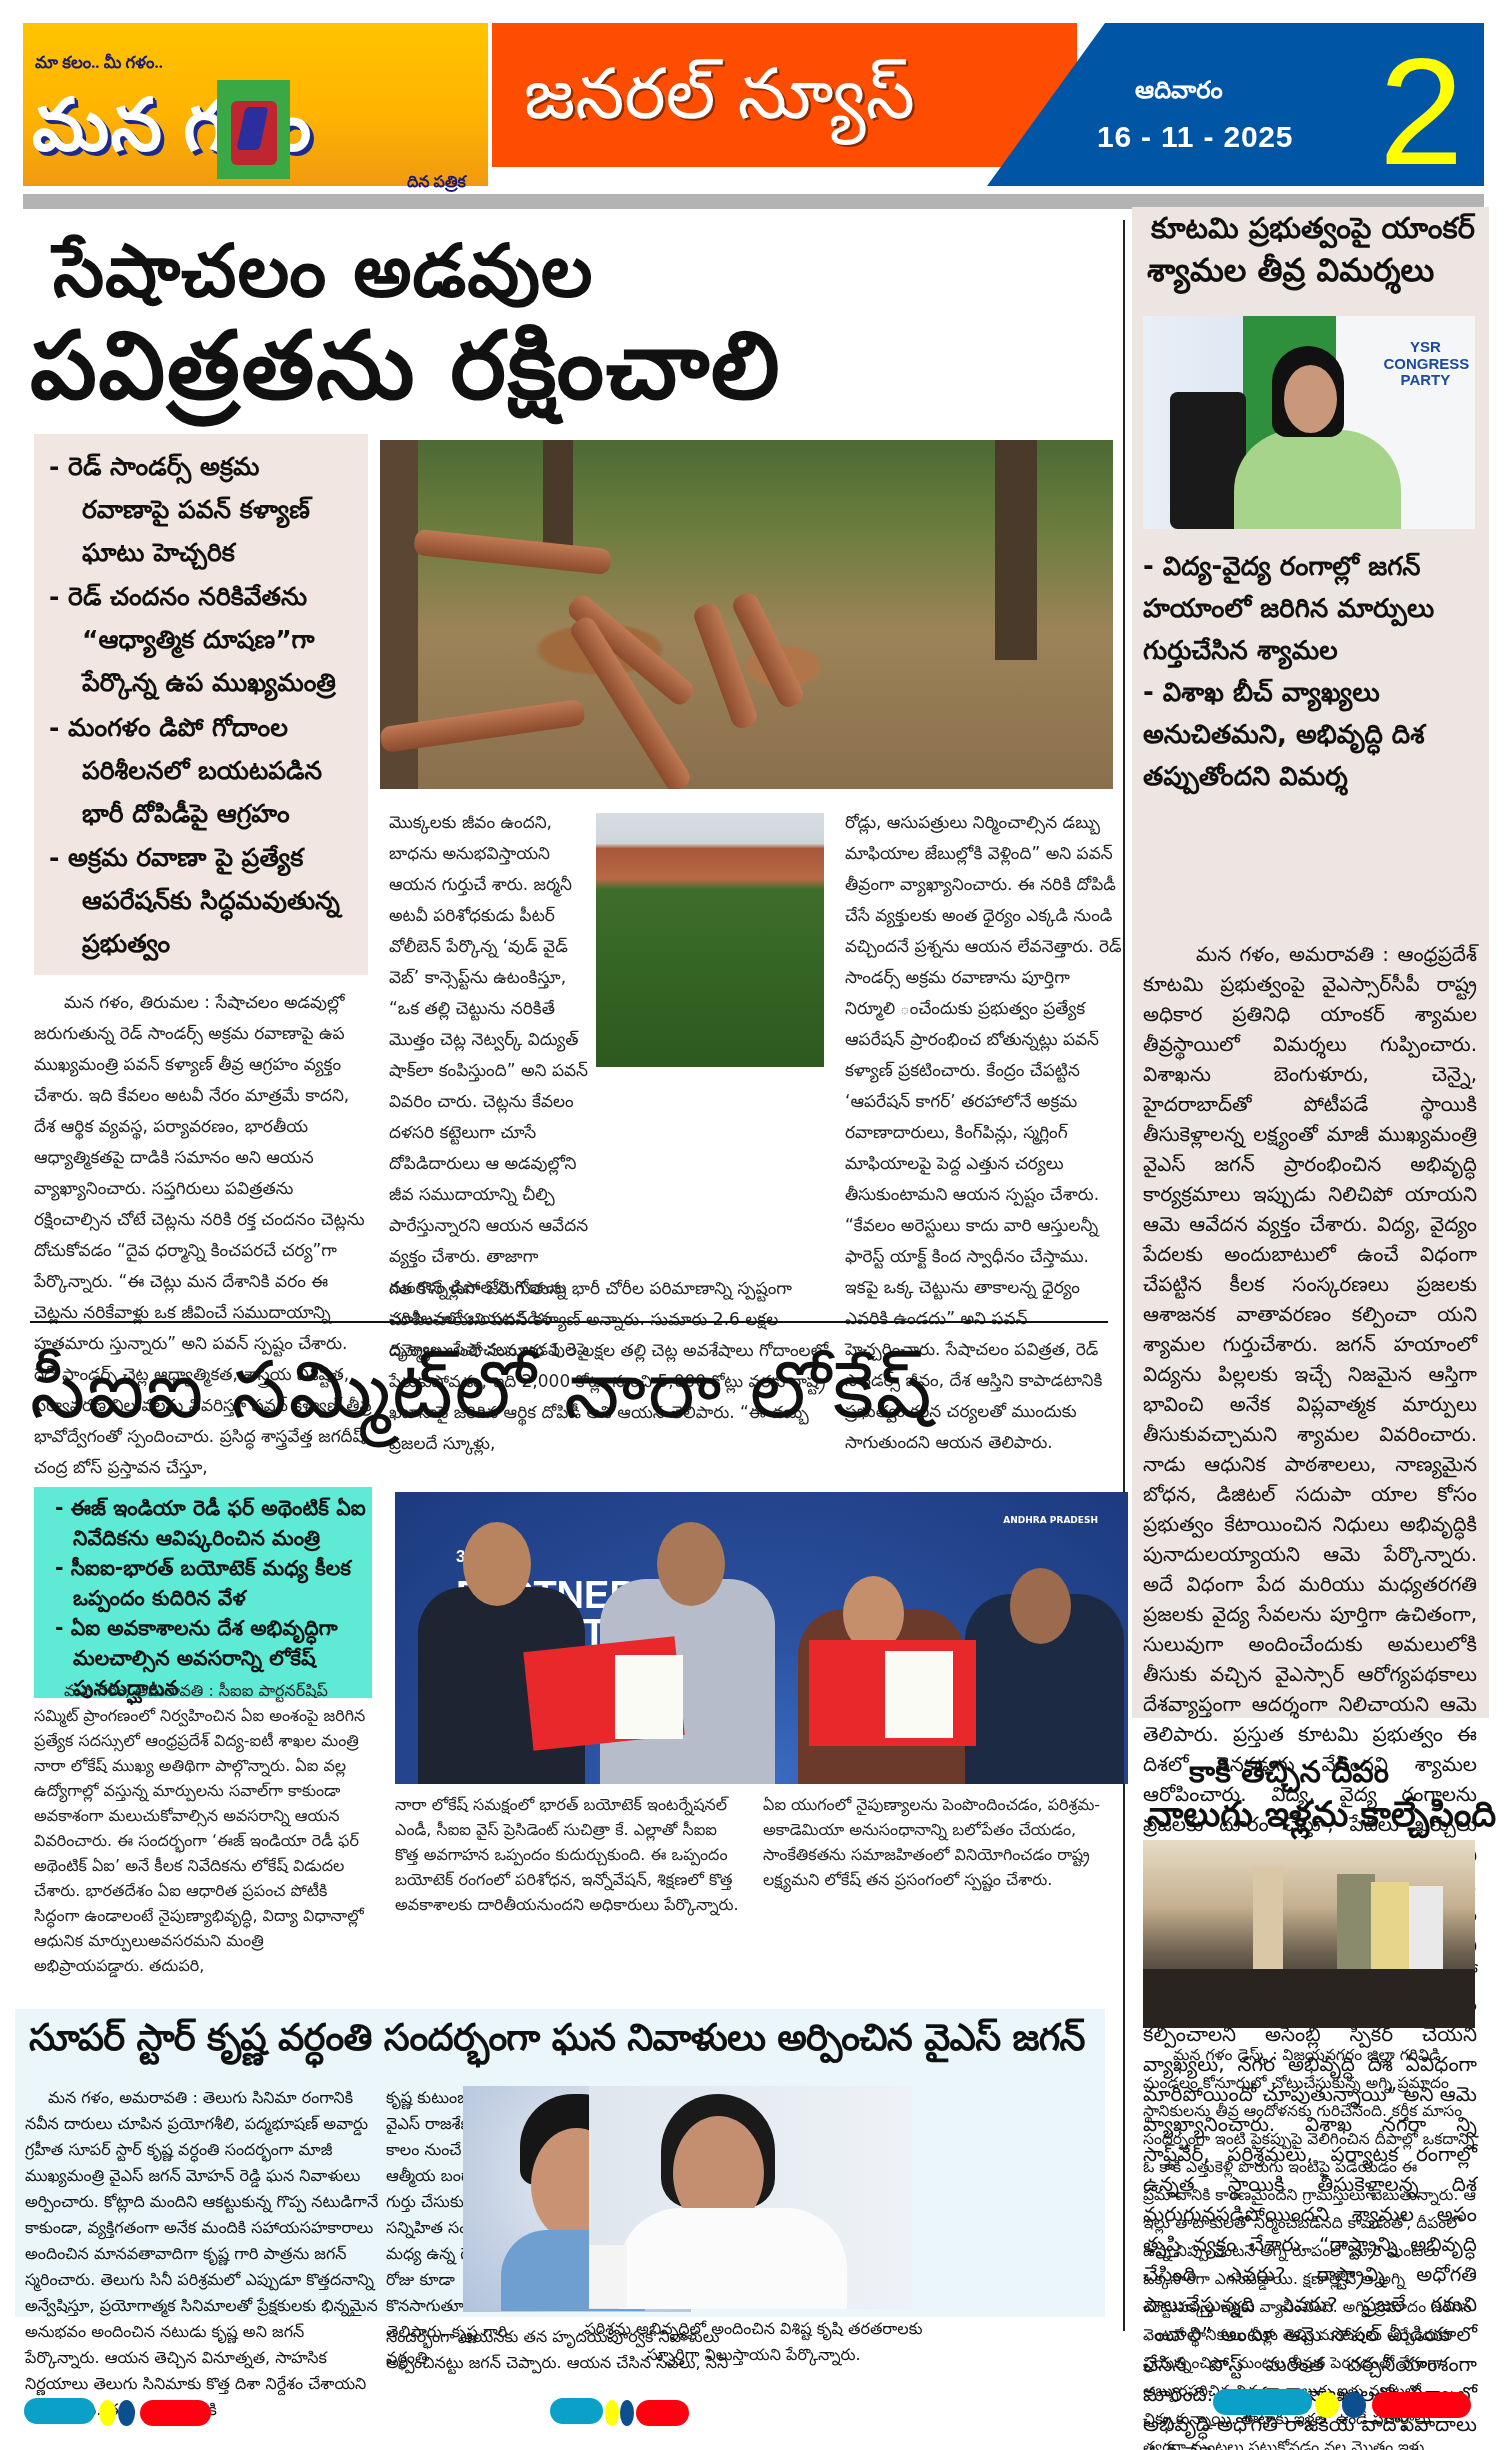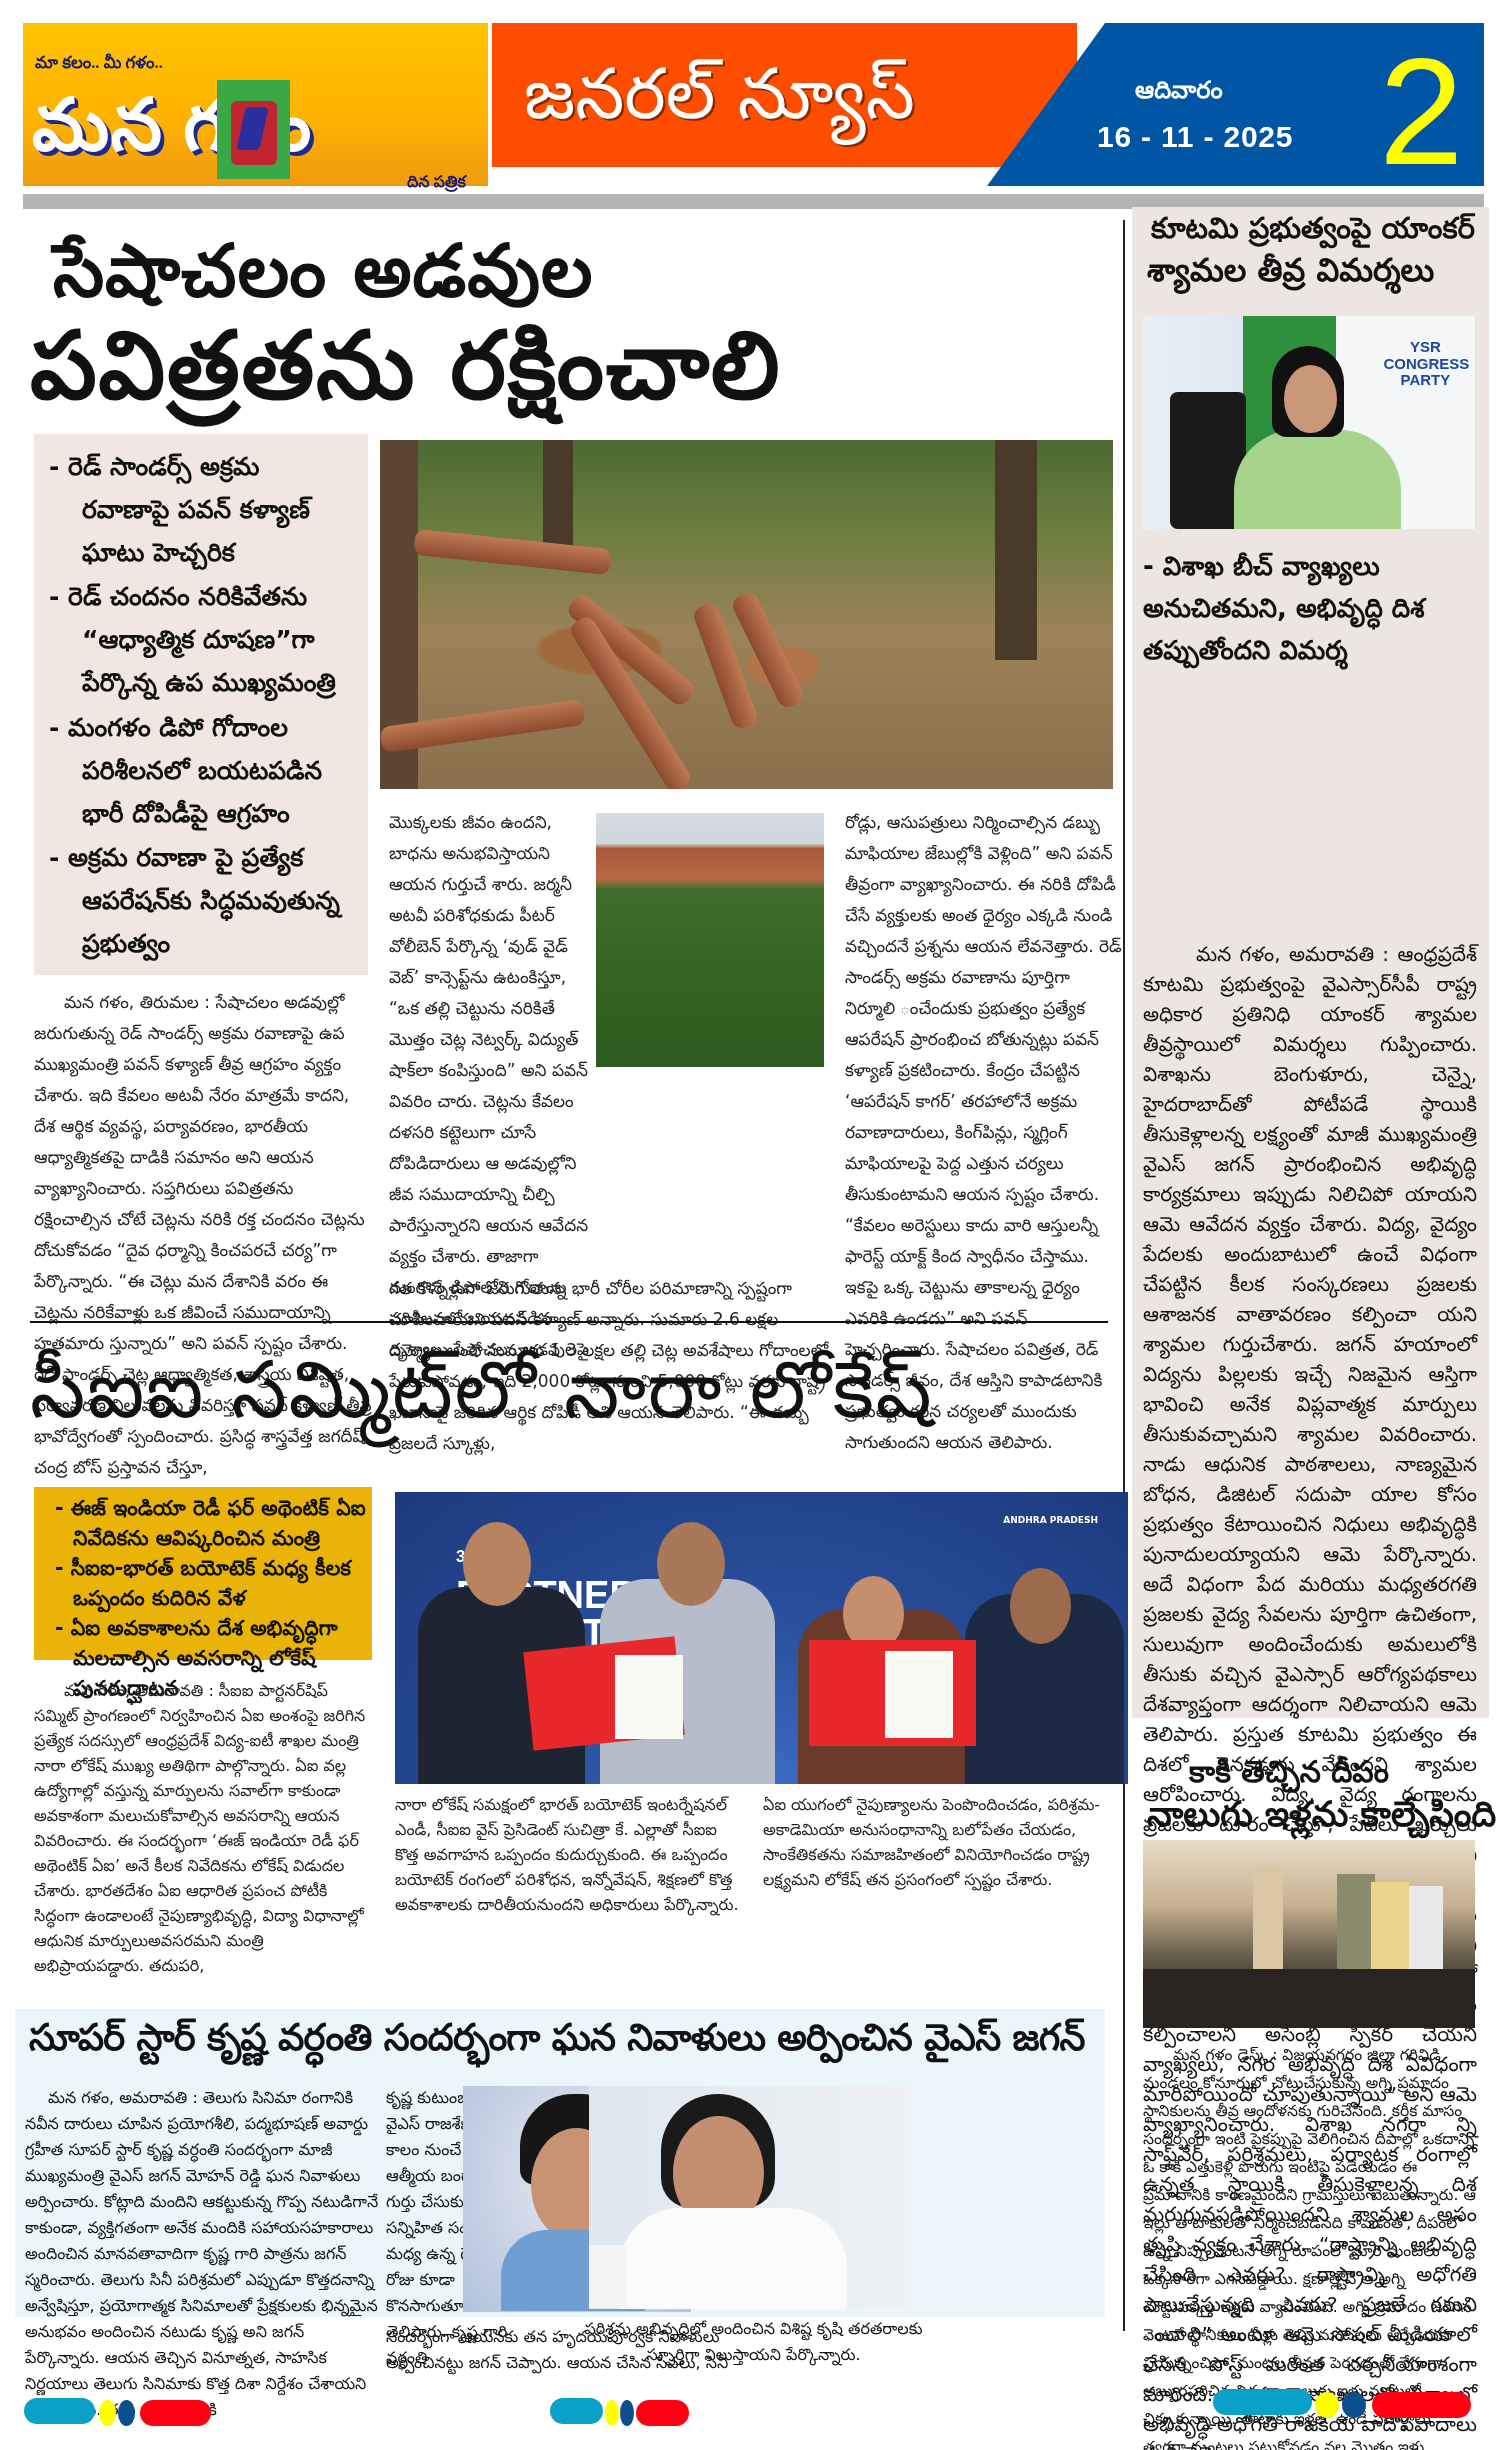--- a/index.html
+++ b/index.html
@@ -57,21 +57,21 @@
   .a1-col1 { left: 34px; top: 987px; width: 338px; }
   .a1-col2 { left: 389px; top: 807px; width: 205px; }
   .a1-col2b { left: 389px; top: 1078px; width: 440px; }
   .photo-hill { left: 596px; top: 813px; width: 228px; height: 254px;
     background: linear-gradient(180deg, #d7dde2 0%, #cfd6db 12%, #a8583a 14%, #b76a44 26%, #3f6e2c 30%, #356524 60%, #2d5a1f 100%); }
   .a1-col3 { left: 845px; top: 807px; width: 277px; }
   .hrule1 { left: 30px; top: 1321px; width: 1078px; height: 2.3px; background: #111; }
 
   
   .h2 { left: 30px; top: 1344px; font-size: 79px; white-space: nowrap; letter-spacing: 1.5px; }
-  .hl-box-yellow { left: 34px; top: 1487px; width: 338px; height: 173px; background: #eab308; padding: 6px 6px; }
+  .hl-box-yellow { left: 34px; top: 1487px; width: 338px; height: 211px; background: #5eead4; padding: 6px 6px; }
   .hl-box-yellow .hl { font-size: 20.5px; line-height: 30px; font-weight: bold; padding-left: 33px; text-indent: -18px; }
   .a2-col1 { left: 34px; top: 1678px; width: 338px; }
   .photo-summit { left: 395px; top: 1492px; width: 733px; height: 292px;
     background: radial-gradient(ellipse at 50% 100%, #3b6cc4 0%, #2a4f9c 40%, #1c3a7e 100%); }
   .summit-title { position: absolute; left: 61px; top: 38px; color: #fff; font-weight: bold;
     font-family: "Liberation Sans", sans-serif; font-size: 38px; line-height: 38px; }
   .summit-title small { font-size: 16.7px; }
   .person { position: absolute; bottom: 0; border-radius: 46px 46px 0 0; }
   .head { position: absolute; border-radius: 50%; background: #b88460; }
   .folder { position: absolute; background: #e8282a; }
@@ -212,20 +212,21 @@
 <div class="abs rc-h1">కూటమి ప్రభుత్వంపై యాంకర్</div>
 <div class="abs rc-h2">శ్యామల తీవ్ర విమర్శలు</div>
 <div class="abs photo photo-anchor">
   <div style="position:absolute;right:7.6px;top:23px;width:84px;color:#1d4aa0;font-weight:bold;font-size:15px;font-family:'Liberation Sans',sans-serif;line-height:16.7px;text-align:center;">YSR CONGRESS PARTY</div>
   <div style="position:absolute;left:26.6px;top:76px;width:76px;height:137px;background:#1a1a1a;border-radius:7.6px;"></div>
   <div style="position:absolute;left:91px;top:114px;width:167px;height:99px;background:#a6d48a;border-radius:61px 61px 0 0;"></div>
   <div style="position:absolute;left:129px;top:30px;width:72px;height:91px;background:#111;border-radius:38px 38px 15px 15px;"></div>
   <div style="position:absolute;left:141px;top:49px;width:53px;height:68px;background:#c9977a;border-radius:50%;"></div>
 </div>
 <div class="abs rc-hl">
+  <div class="hl">- విద్య-వైద్య రంగాల్లో జగన్ హయాంలో జరిగిన మార్పులు గుర్తుచేసిన శ్యామల</div>
   <div class="hl">- విశాఖ బీచ్ వ్యాఖ్యలు అనుచితమని, అభివృద్ధి దిశ తప్పుతోందని విమర్శ</div>
 </div>
 <div class="abs rc-body">
   <p>మన గళం, అమరావతి : ఆంధ్రప్రదేశ్ కూటమి ప్రభుత్వంపై వైఎస్సార్‌సీపీ రాష్ట్ర అధికార ప్రతినిధి యాంకర్ శ్యామల తీవ్రస్థాయిలో విమర్శలు గుప్పించారు. విశాఖను బెంగుళూరు, చెన్నై, హైదరాబాద్‌తో పోటీపడే స్థాయికి తీసుకెళ్లాలన్న లక్ష్యంతో మాజీ ముఖ్యమంత్రి వైఎస్ జగన్ ప్రారంభించిన అభివృద్ధి కార్యక్రమాలు ఇప్పుడు నిలిచిపో యాయని ఆమె ఆవేదన వ్యక్తం చేశారు. విద్య, వైద్యం పేదలకు అందుబాటులో ఉంచే విధంగా చేపట్టిన కీలక సంస్కరణలు ప్రజలకు ఆశాజనక వాతావరణం కల్పించా యని శ్యామల గుర్తుచేశారు. జగన్ హయాంలో విద్యను పిల్లలకు ఇచ్చే నిజమైన ఆస్తిగా భావించి అనేక విప్లవాత్మక మార్పులు తీసుకువచ్చామని శ్యామల వివరించారు. నాడు ఆధునిక పాఠశాలలు, నాణ్యమైన బోధన, డిజిటల్ సదుపా యాల కోసం ప్రభుత్వం కేటాయించిన నిధులు అభివృద్ధికి పునాదులయ్యాయని ఆమె పేర్కొన్నారు. అదే విధంగా పేద మరియు మధ్యతరగతి ప్రజలకు వైద్య సేవలను పూర్తిగా ఉచితంగా, సులువుగా అందించేందుకు అమలులోకి తీసుకు వచ్చిన వైఎస్సార్ ఆరోగ్యపథకాలు దేశవ్యాప్తంగా ఆదర్శంగా నిలిచాయని ఆమె తెలిపారు. ప్రస్తుత కూటమి ప్రభుత్వం ఈ దిశలో వెనకడుగు వేసిందని శ్యామల ఆరోపించారు. విద్య, వైద్య రంగాలను ప్రజలకు దూరం చేస్తూ, పేదలు ఖర్చులు భరించలేని పరిస్థితి నెలకొల్పారని విమర్శించారు. కల్తీ మద్యాన్ని విస్తరించడం, ప్రజా ఆరోగ్యంపై ప్రతికూల ప్రభావం చూపే చర్యలను ప్రభుత్వం అనుసరిస్తోందని శ్యామల మండిపడ్డారు. “విశాఖ బీచ్‌లో భార్యాభర్తలు పెగ్గులు వేసుకునే సౌకర్యం కల్పించాలని అసెంబ్లీ స్పీకర్ చేయని వ్యాఖ్యలు, నగర అభివృద్ధి దిశ ఏవిధంగా మారిపోయిందో చూపుతున్నాయి” అని ఆమె వ్యాఖ్యానించారు. విశాఖ నగరా న్ని సాఫ్ట్‌వేర్, పరిశ్రమలు, పర్యాటక రంగాల్లో ఉన్నత స్థాయికి తీసుకెళ్లాలన్న దిశ మరుగునపడిపోయిందని శ్యామల అసం తృప్తి వ్యక్తం చేశారు. “రాష్ట్రాన్ని అభివృద్ధి చేసింది ఎవరు? రాష్ట్రాన్ని అధోగతి పాలుచేస్తున్నది ఎవరు? ప్రజలే గమని ంచాలి” అంటూ ఆమె సోషల్ మీడియాలో చేసిన పోస్ట్ మరింత చర్చనీయాంశంగా మారింది. శ్యామల వ్యాఖ్యలతో విశాఖలో అభివృద్ధి-అధోగతి రాజకీయ వాదోపవాదాలు మళ్లీ వేడెక్కాయి.</p>
 </div>
 
 <div class="abs rc2-h1">కాకి తెచ్చిన దీపం</div>
 <div class="abs rc2-h2">నాలుగు ఇళ్లను కాల్చేసింది</div>
 <div class="abs photo photo-fire">
   <div style="position:absolute;left:110px;top:26.6px;width:30px;height:114px;background:#d9c7a6;"></div>

